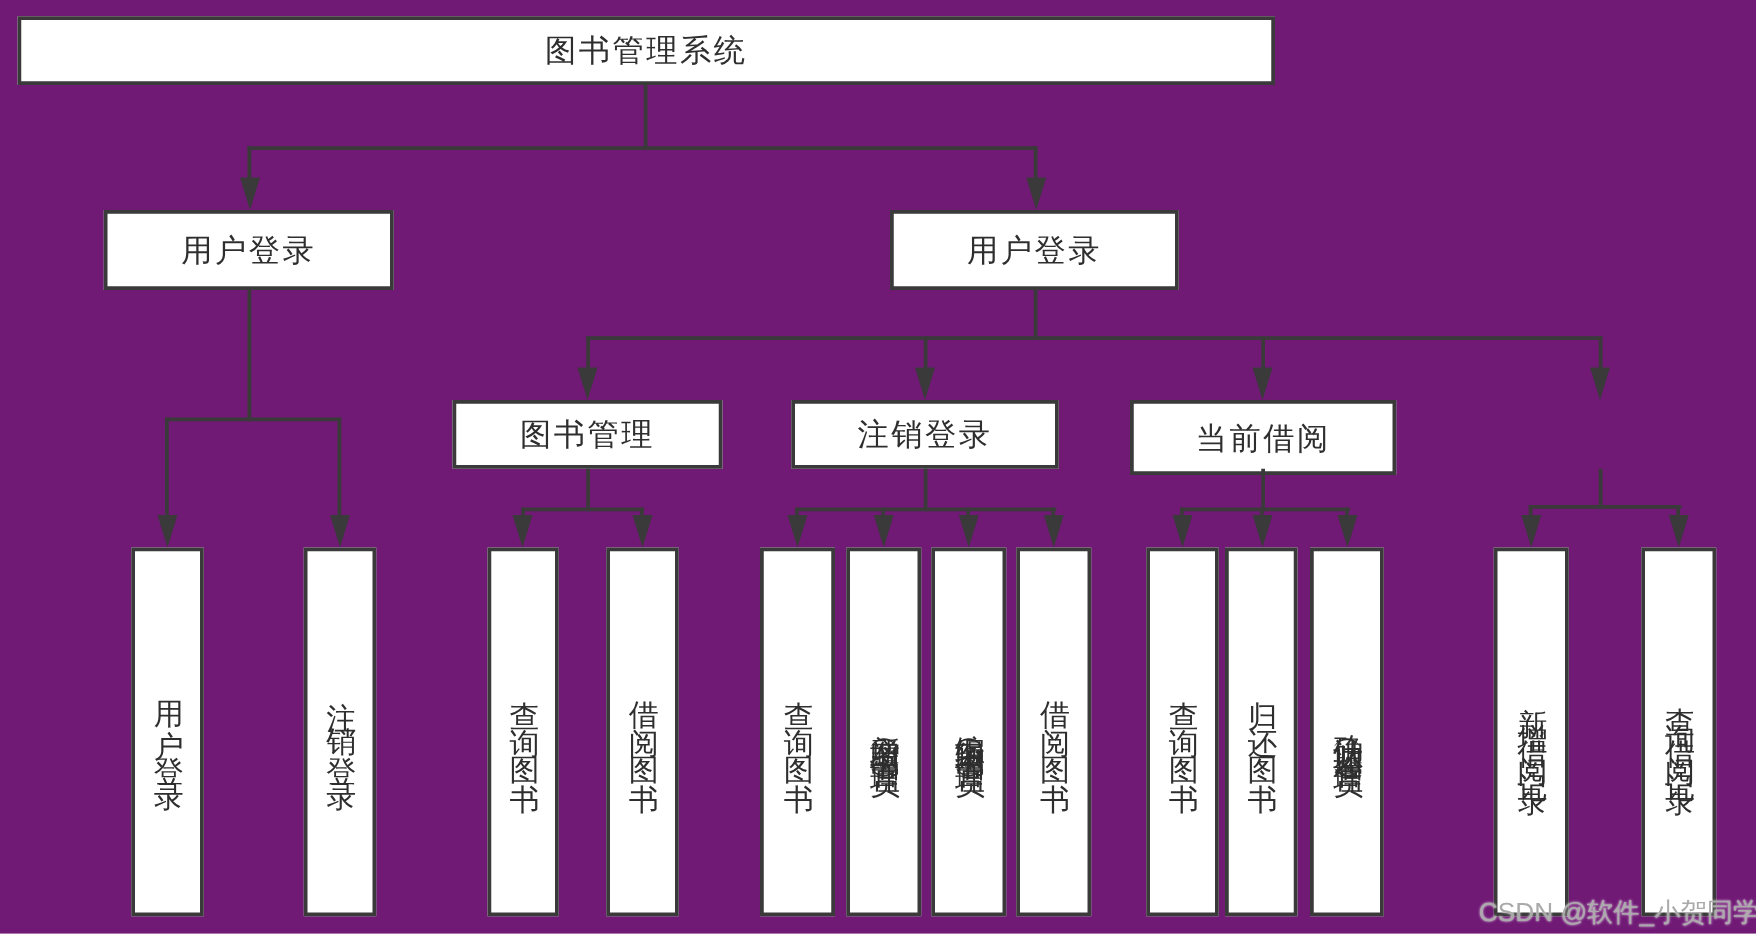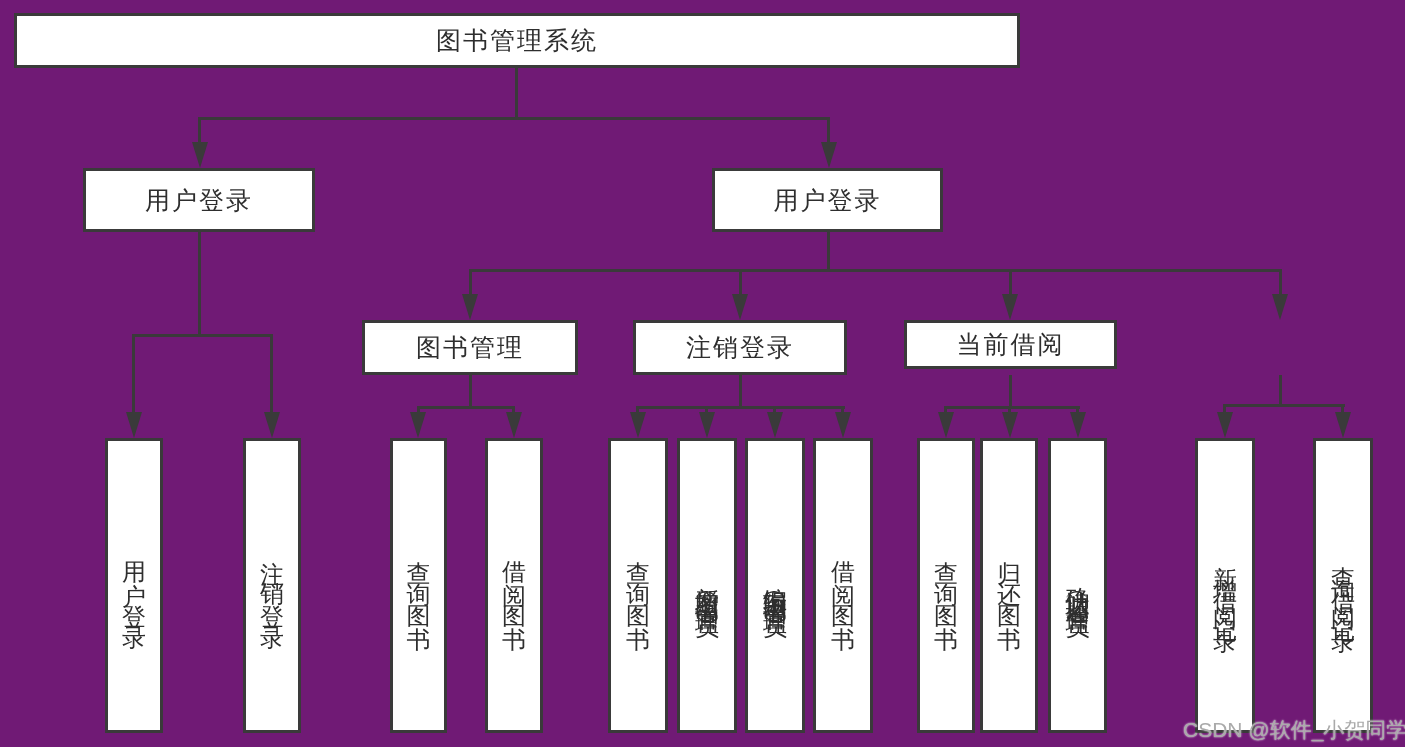--- a/index.html
+++ b/index.html
@@ -46,21 +46,21 @@
   <div class="box" style="left:712px;top:168px;width:231px;height:64px;">
     <span class="hlabel">用户登录</span>
   </div>
 
   <div class="box" style="left:362px;top:320px;width:216px;height:55px;">
     <span class="hlabel">图书管理</span>
   </div>
   <div class="box" style="left:633px;top:320px;width:214px;height:55px;">
     <span class="hlabel">注销登录</span>
   </div>
-  <div class="box" style="left:904px;top:320px;width:213px;height:49px;">
+  <div class="box" style="left:904px;top:320px;width:213px;height:60px;">
     <span class="hlabel">当前借阅</span>
   </div>
 
   <div class="box" style="left:105px;top:438px;width:58px;height:295px;">
     <span class="vtext sp-w">用户登录</span>
   </div>
   <div class="box" style="left:243px;top:438px;width:58px;height:295px;">
     <span class="vtext sp-w">注销登录</span>
   </div>
 

